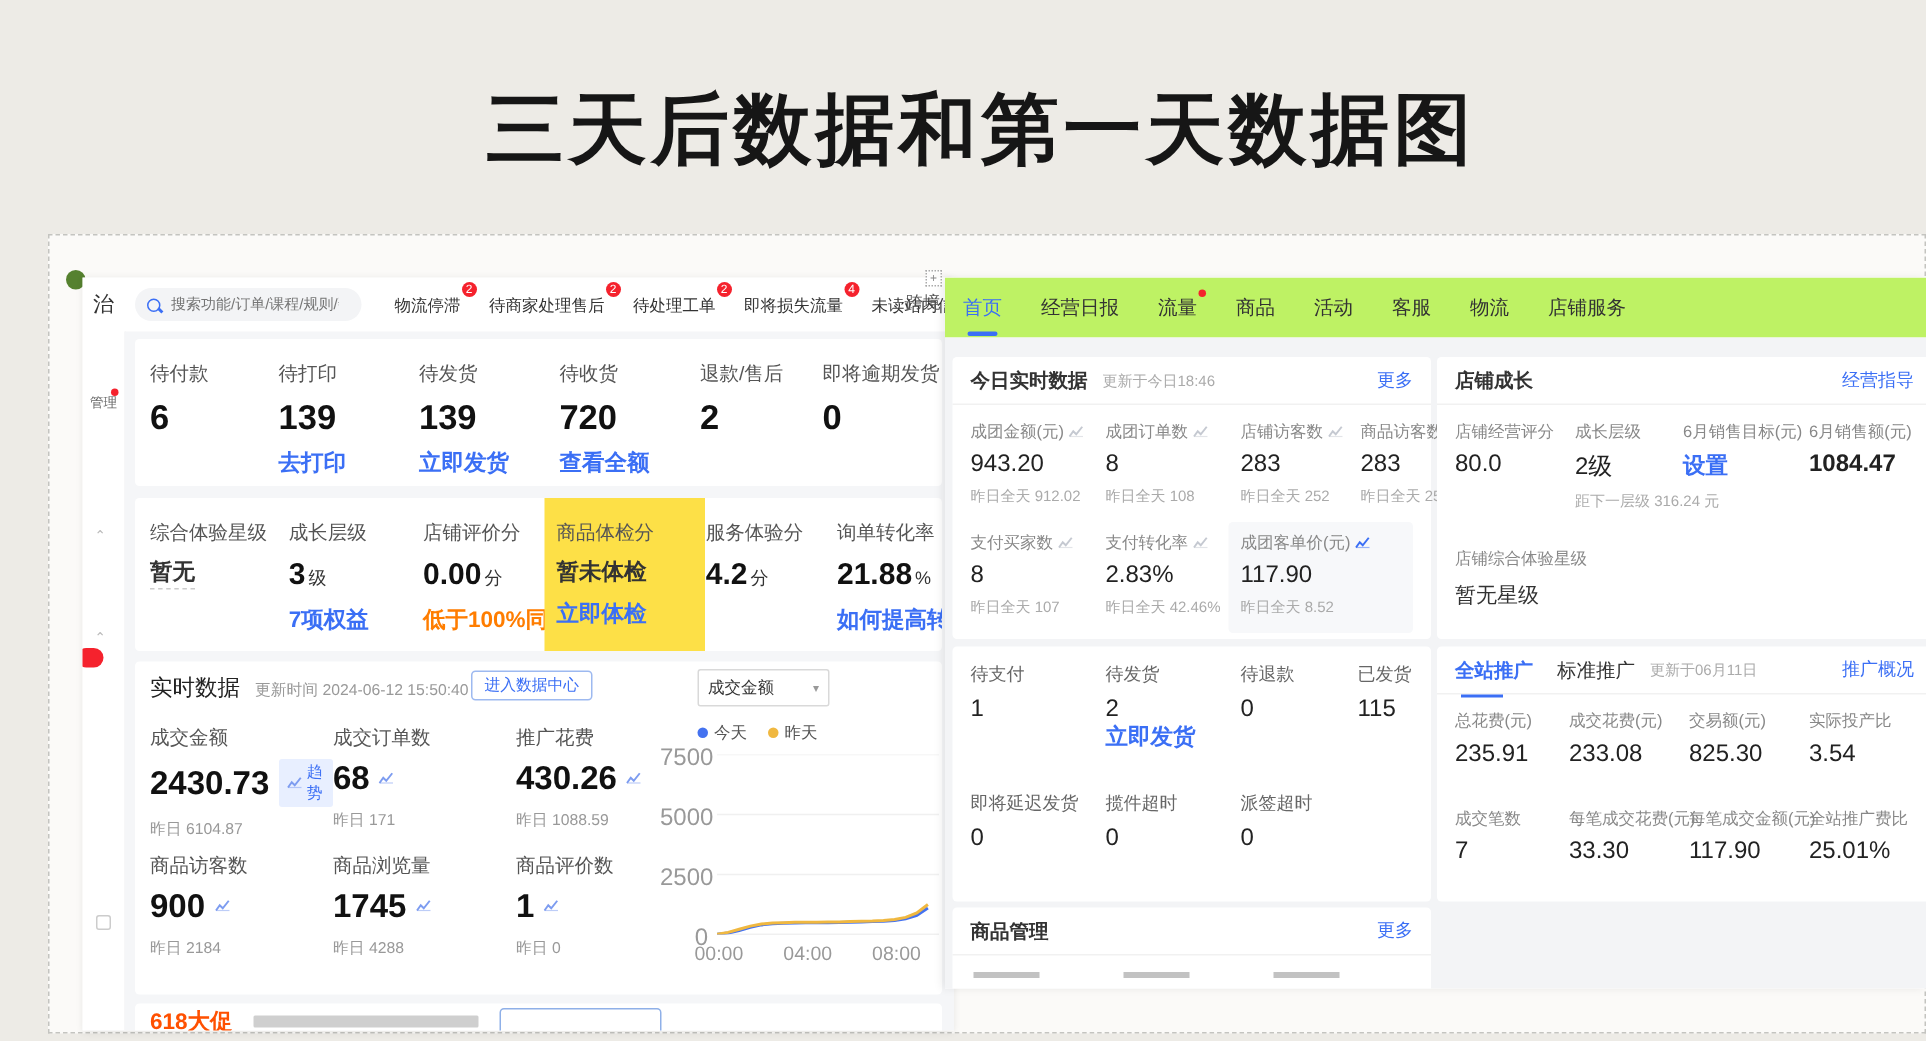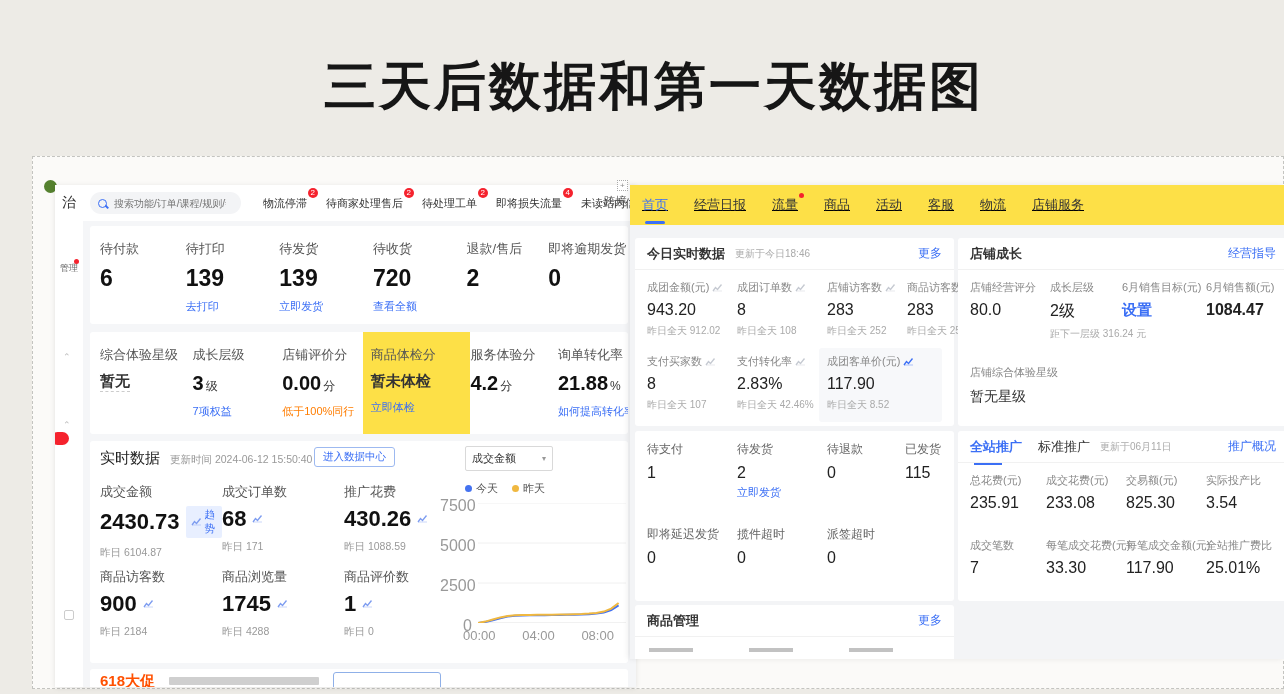--- a/index.html
+++ b/index.html
@@ -40,21 +40,21 @@
   .sb-badge{position:absolute;left:-4px;top:211px;width:18px;height:13px;background:#f5222d;border-radius:7px;}
   .sb-low{position:absolute;left:9px;top:389px;width:8px;height:8px;border:1px solid #ccc;border-radius:2px;}
   .lbody{position:absolute;left:28px;top:36px;right:0;bottom:0;background:#f5f6f8;padding:5px 0 0 7px;}
   .card{background:#fff;border-radius:3px;width:538px;}
   .card-todo{height:98px;display:flex;padding:14px 0 0 10px;box-sizing:border-box;}
   .tcol{display:flex;flex-direction:column;}
   .tcol:nth-child(1){width:86px}.tcol:nth-child(2){width:94px}.tcol:nth-child(3){width:94px}
   .tcol:nth-child(4){width:94px}.tcol:nth-child(5){width:82px}.tcol:nth-child(6){width:80px}
   .lbl{font-size:13px;color:#555;white-space:nowrap;}
   .bignum{font-size:23px;font-weight:700;color:#111;margin-top:7px;}
-  .lnk{font-size:11px;color:#3b6ff5;margin-top:7px;text-decoration:none;white-space:nowrap;cursor:pointer;}
+  .lnk{font-size:15px;color:#3b6ff5;margin-top:7px;text-decoration:none;white-space:nowrap;cursor:pointer;font-weight:bold;}
   .lnk.warn{color:#ff7d00;}
   .card-exp{height:102px;display:flex;padding-left:10px;margin-top:8px;box-sizing:border-box;overflow:hidden;}
   .ecol{padding-top:14px;display:flex;flex-direction:column;}
   .ecol:nth-child(1){width:93px}.ecol:nth-child(2){width:90px}.ecol:nth-child(3){width:89px}
   .ecol.hl{width:100px;background:#fde047;padding-left:8px;margin-left:-8px;}
   .ecol:nth-child(5){width:88px}.ecol:nth-child(6){width:70px}
   .evrow{margin-top:8px;}
   .ev{font-size:20px;font-weight:700;color:#111;}
   .ev.plain{font-size:15px;font-weight:700;color:#333;}
   .ev.udash{border-bottom:1px dashed #ccc;padding-bottom:2px;}
@@ -81,22 +81,22 @@
   .ldot{display:inline-block;width:7px;height:7px;border-radius:50%;margin-right:4px;}
   .ldot.today{background:#4472f0}.ldot.yest{background:#f0b840}
   .plot{position:absolute;left:388px;top:62px;width:148px;height:120px;}
   .ylab{position:absolute;left:350px;width:32px;text-align:right;font-size:16px;color:#999;}
   .xlab{position:absolute;width:30px;text-align:center;font-size:13px;color:#999;}
   .card-promo{height:24px;margin-top:6px;display:flex;align-items:center;padding-left:10px;gap:14px;box-sizing:border-box;}
   .promo-title{font-size:15px;font-weight:800;color:#ff5000;white-space:nowrap;}
   .promo-bar{width:150px;height:8px;background:#b5b5b5;opacity:.65;border-radius:1px;}
   .promo-btn{width:106px;height:16px;border:1px solid #8fb0e8;border-radius:3px;background:#fff;cursor:pointer;}
   
-  .rtabs{position:absolute;left:0;top:0;width:100%;height:40px;background:#fde047;display:flex;align-items:center;
-    padding-left:12px;gap:26px;box-sizing:border-box;text-decoration:underline;}
+  .rtabs{position:absolute;left:0;top:0;width:100%;height:40px;background:#bef264;display:flex;align-items:center;
+    padding-left:12px;gap:26px;box-sizing:border-box;}
   .rtab{font-size:13px;color:#333;position:relative;cursor:pointer;white-space:nowrap;}
   .rtab.active{color:#3b6ff5;}
   .rtab.active::after{content:"";position:absolute;left:3px;bottom:-10px;width:20px;height:3px;background:#3b6ff5;border-radius:2px;}
   .tabdot{position:absolute;top:-3px;right:-6px;width:5px;height:5px;border-radius:50%;background:#f5222d;}
   .rbody{position:absolute;left:0;top:40px;right:0;bottom:0;background:#f3f4f6;}
   .panel{position:absolute;background:#fff;border-radius:3px;box-sizing:border-box;}
   .pA{left:5px;top:13px;width:319px;height:188px;}
   .pB{left:328px;top:13px;width:330px;height:188px;}
   .pC{left:5px;top:206px;width:319px;height:170px;}
   .pD{left:328px;top:206px;width:330px;height:170px;}

